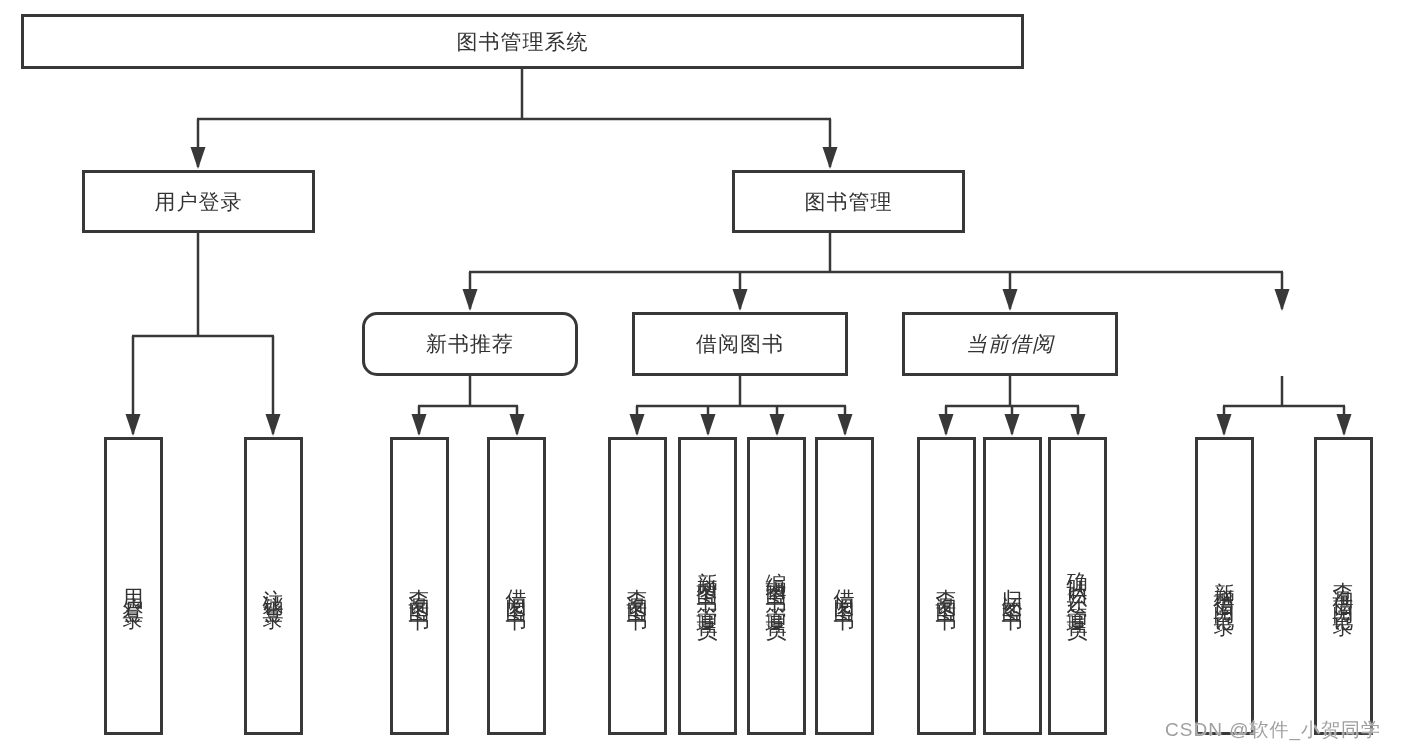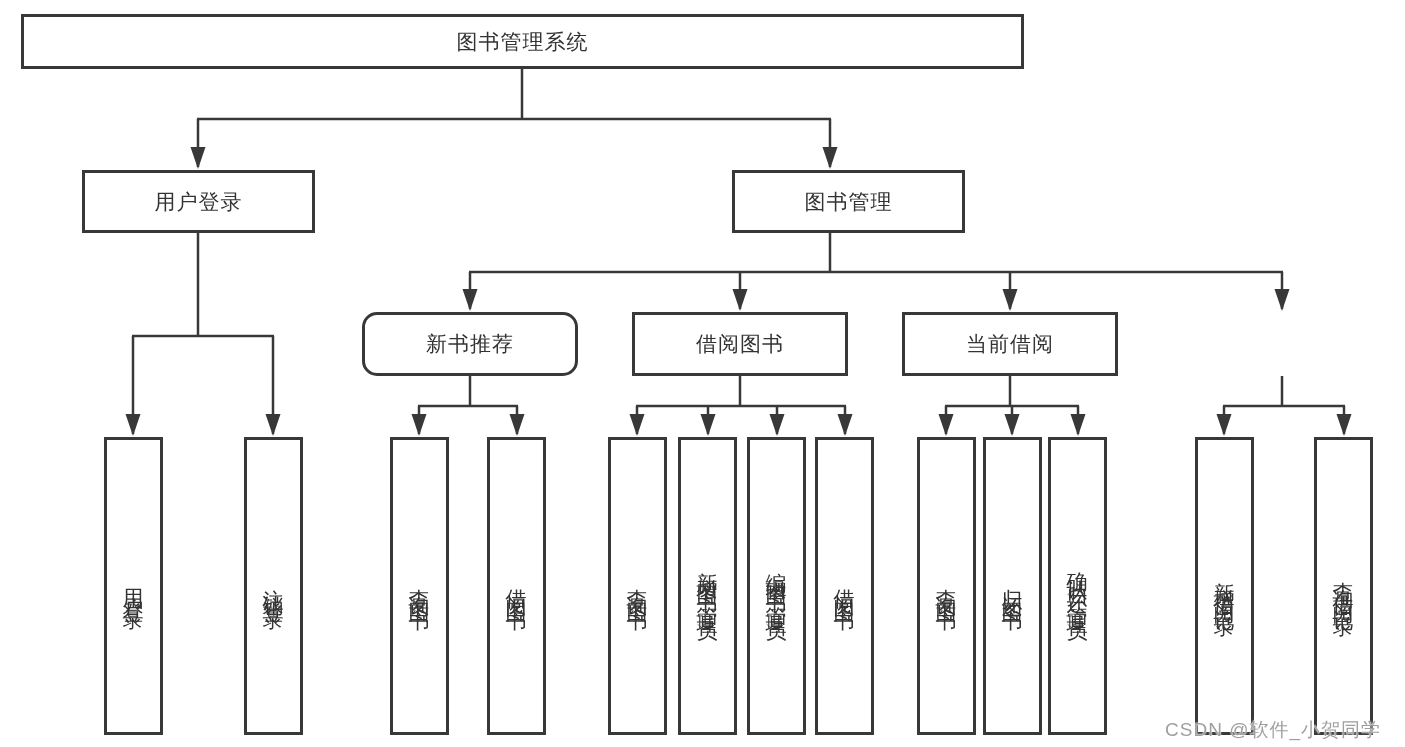--- a/index.html
+++ b/index.html
@@ -114,21 +114,21 @@
   <div class="node lvl2 h-node" style="left:732px;">
     <span>图书管理</span>
   </div>
 
   <div class="node lvl3 h-node" style="left:362px;border-radius:15px;">
     <span>新书推荐</span>
   </div>
   <div class="node lvl3 h-node" style="left:632px;">
     <span>借阅图书</span>
   </div>
-  <div class="node lvl3 h-node" style="left:902px;">
+  <div class="node lvl3 h-node" style="left:902px;font-style:italic;">
     <span>当前借阅</span>
   </div>
 
   <div class="node leaf" style="left:104px;">
     <span class="vtext">用户登录</span>
   </div>
   <div class="node leaf" style="left:244px;">
     <span class="vtext">注销登录</span>
   </div>
 

